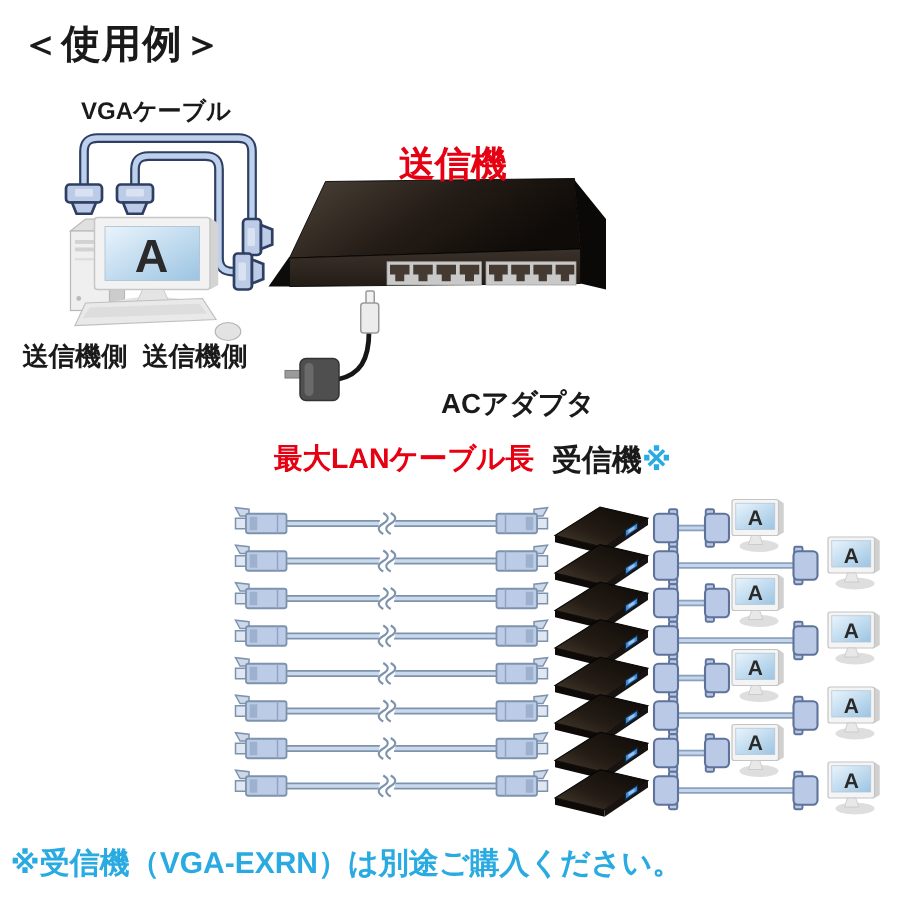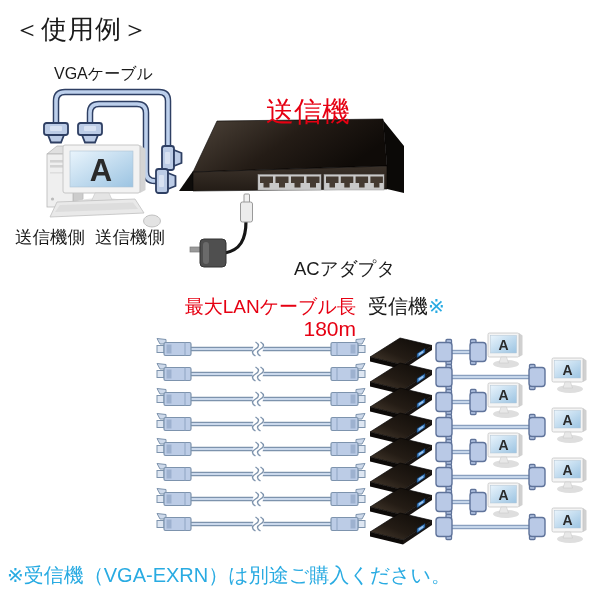--- a/index.html
+++ b/index.html
@@ -1,24 +1,24 @@
 <!DOCTYPE html>
 <html><head>
 <meta charset="utf-8">
 <style>
   html,body{margin:0;padding:0;}
   .stage{
     position:relative;width:600px;height:600px;background:#ffffff;overflow:hidden;
     font-family:"Liberation Sans","DejaVu Sans",sans-serif;
   }
   .stage svg{position:absolute;left:0;top:0;}
-  .lbl{position:absolute;white-space:nowrap;font-weight:normal;color:#1a1a1a;}
+  .lbl{position:absolute;white-space:nowrap;font-weight:bold;color:#1a1a1a;}
   .title{left:14px;top:12px;font-size:26px;letter-spacing:1px;}
   .vga-label{left:54px;top:64px;font-size:16px;}
-  .tx-label{left:266px;top:93px;font-size:28px;color:#e60012;}
+  .tx-label{left:266px;top:93px;font-size:24px;color:#e60012;}
   .pc-label{left:15px;top:226px;font-size:17.5px;line-height:23px;}
   .disp-label{left:95px;top:226px;font-size:17.5px;line-height:23px;}
   .ac-label{left:253px;top:256px;font-size:18.5px;margin-left:41px;}
   .lan-label{left:160px;top:296px;width:196px;text-align:right;font-size:19px;color:#e60012;line-height:22px;}
   .lan-label .len{font-size:21px;}
   .rx-label{left:368px;top:293px;font-size:20px;}
   .rx-label .mark{color:#29abe2;}
   .footnote{left:7px;top:562px;font-size:20px;color:#29abe2;text-align:right;}
   
   .cabO{stroke:#7d93ad;stroke-width:4.6;fill:none;}
@@ -340,20 +340,19 @@
 <div class="lbl tx-label">送信機</div>
 <div class="lbl pc-label">
   <span style="display:block">送信機側</span>
 </div>
 <div class="lbl disp-label">
   <span style="display:block">送信機側</span>
 </div>
 <div class="lbl ac-label">ACアダプタ</div>
 <div class="lbl lan-label">
   <span style="display:block">最大LANケーブル長</span>
-  <span style="display:block" class="len">180m</span>
 </div>
 <div class="lbl rx-label">
   <span>受信機</span><span class="mark">※</span>
 </div>
 <div class="lbl footnote">※受信機（VGA-EXRN）は別途ご購入ください。</div>
 
 </div>
 
 </body></html>

